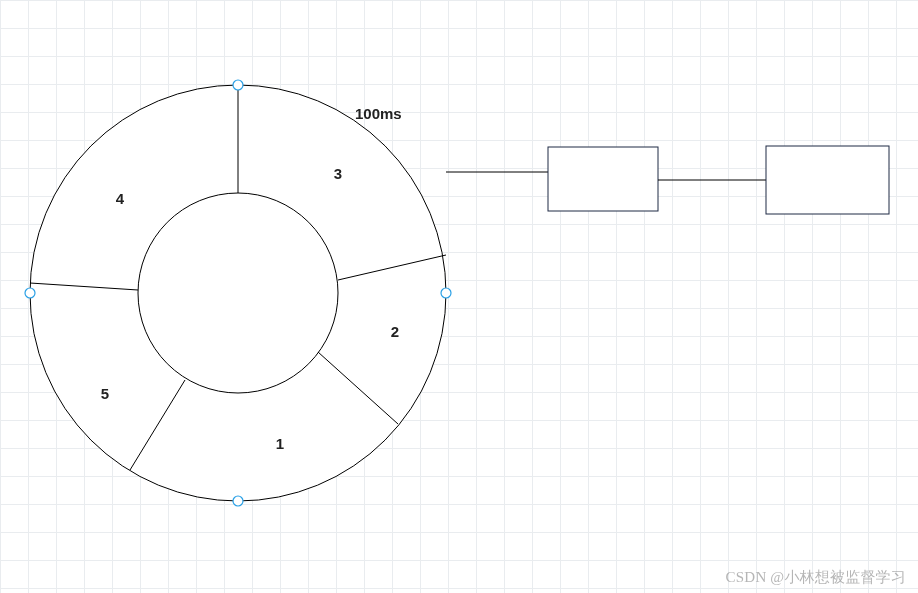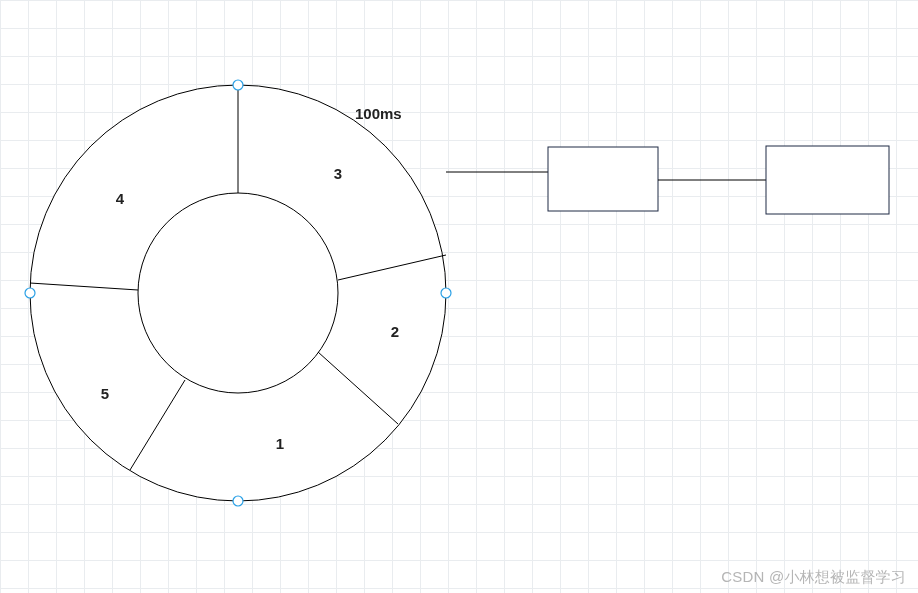--- a/index.html
+++ b/index.html
@@ -62,21 +62,21 @@
     fill: #fff;
     stroke: #2aa0e6;
     stroke-width: 1.2;
   }
   .watermark {
     position: absolute;
     right: 12px;
     bottom: 6px;
     font-size: 15px;
     color: rgba(120,120,120,0.55);
-    font-family: Liberation Sans, sans-serif;
+    font-family: Liberation Serif, serif;
     letter-spacing: .2px;
     user-select: none;
   }
 </style>
 </head>
 <body>
 
 <div class="grid"></div>
 
 <svg class="canvas" width="918" height="593" viewBox="0 0 918 593">

